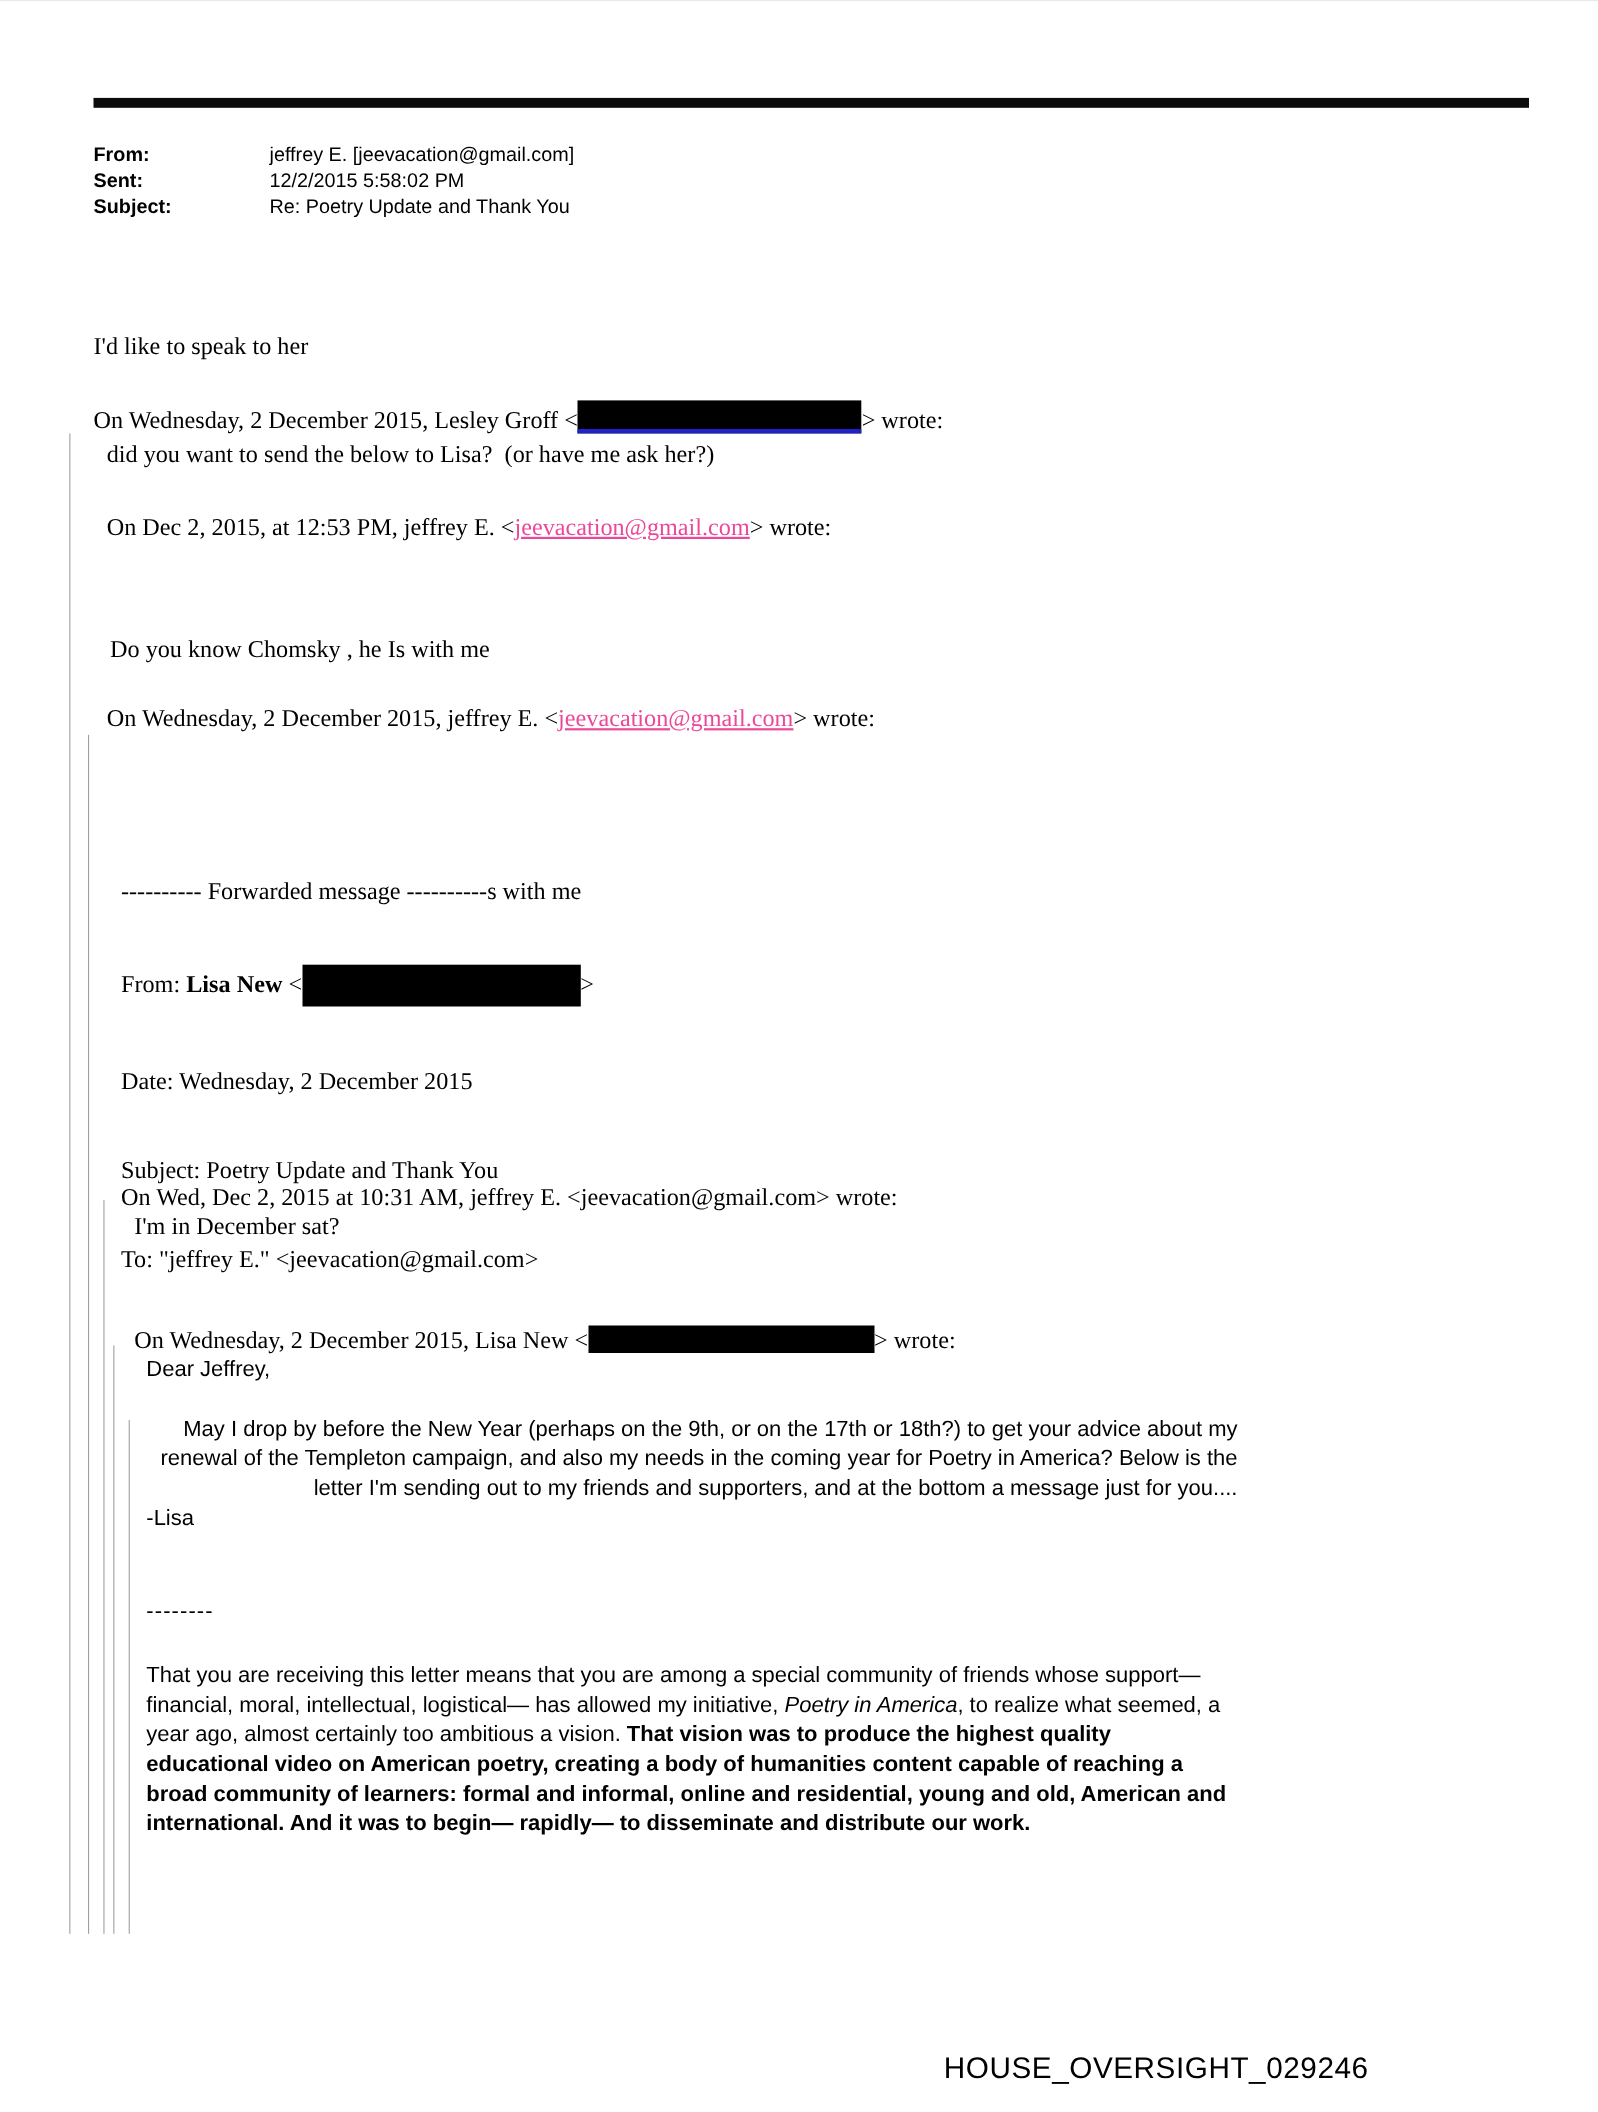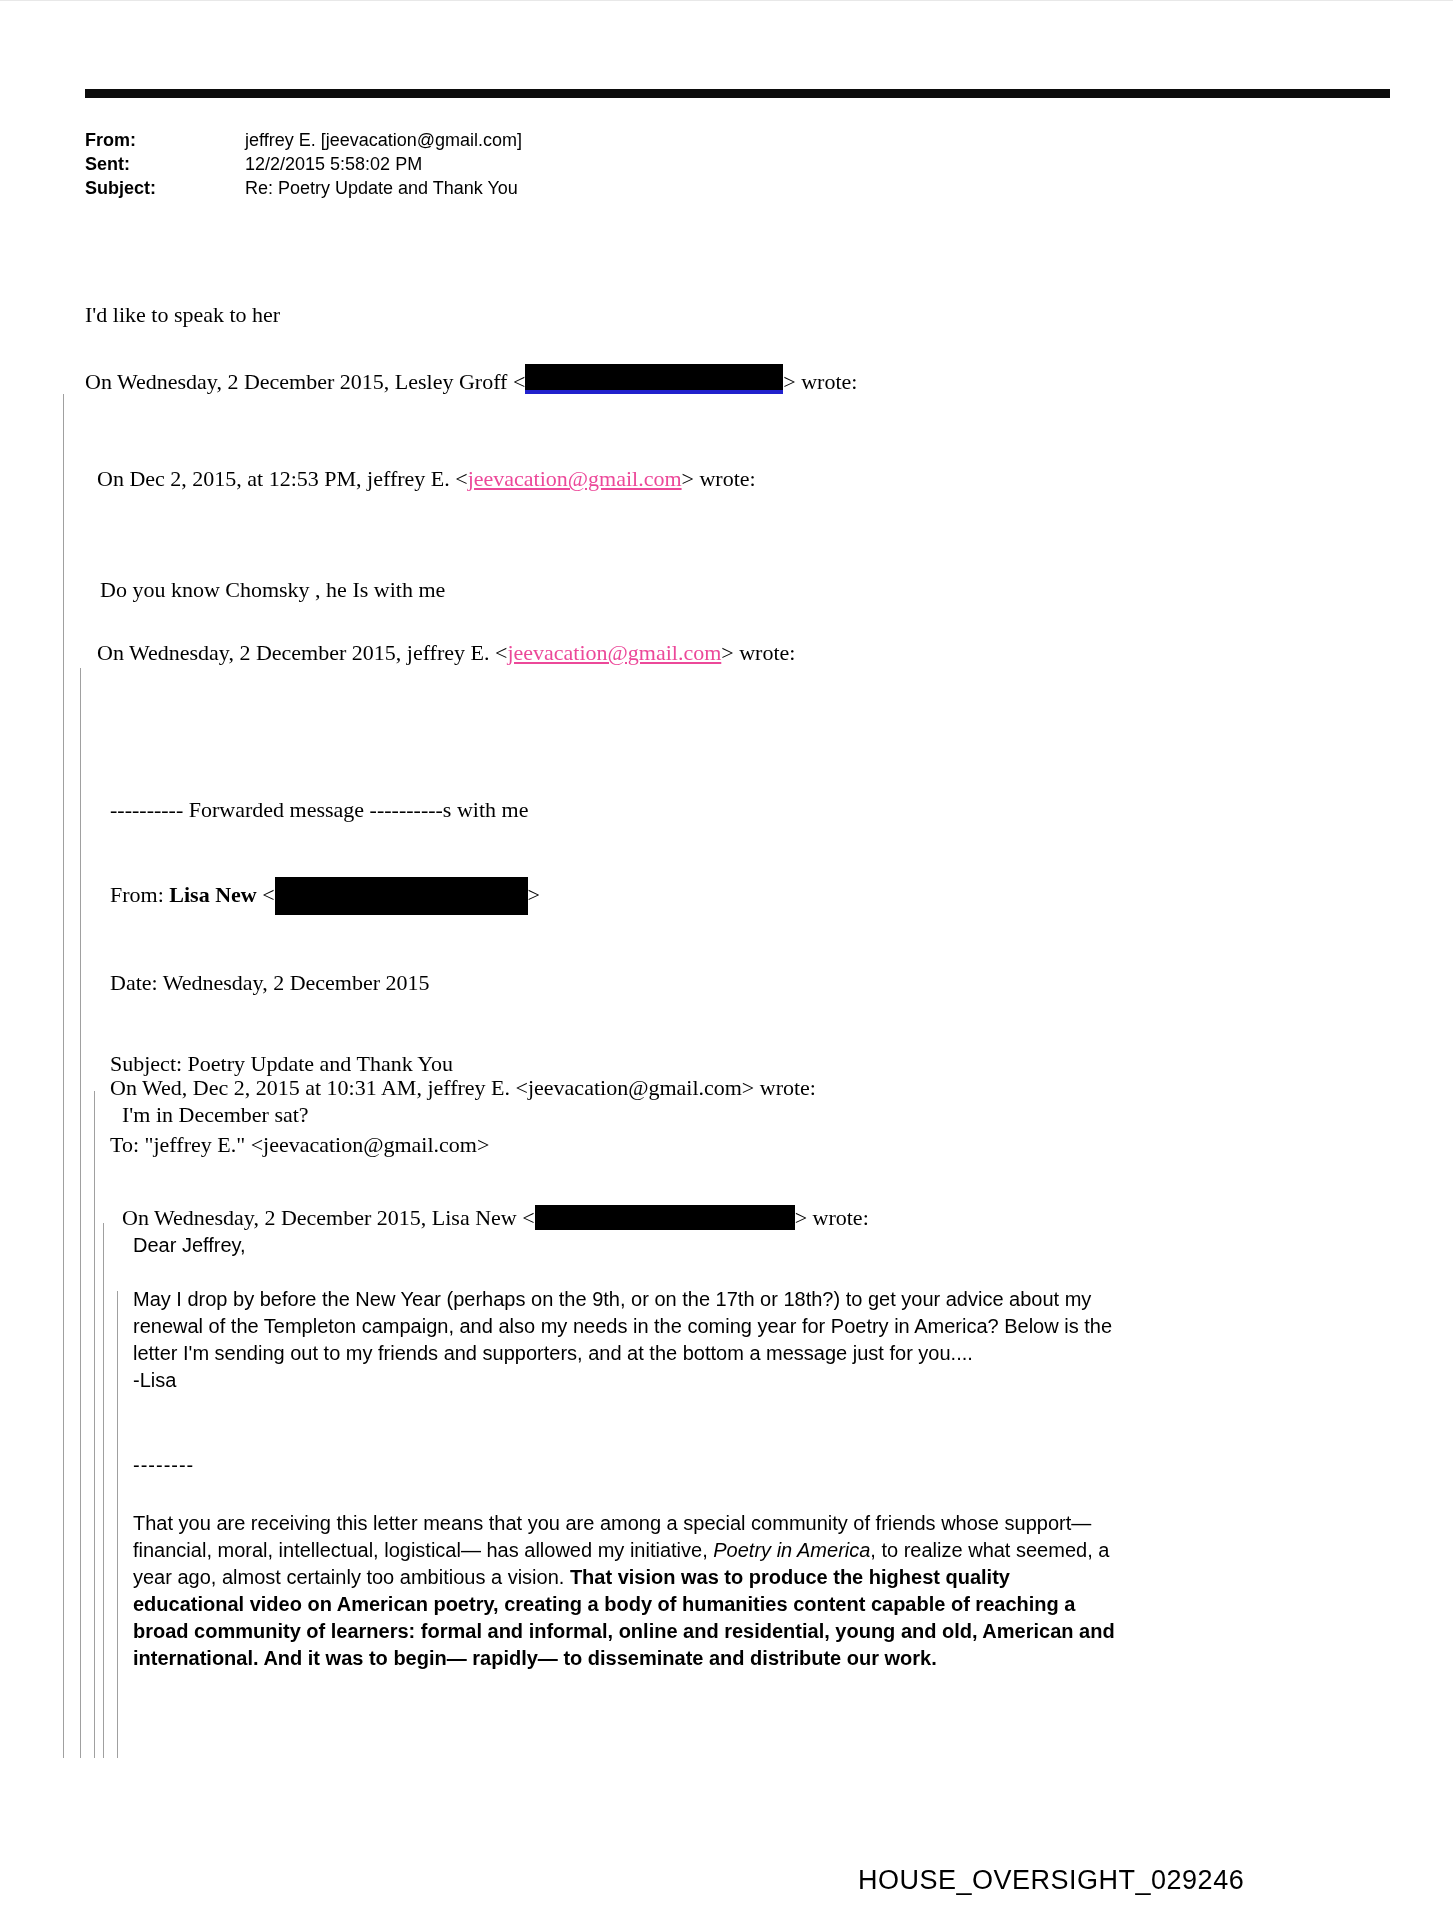--- a/index.html
+++ b/index.html
@@ -49,21 +49,21 @@
   .p-fwd       { left:110px; top:741px; }
   .p-ideal     { left:110px; top:968px; }
   .p-on1031    { left:110px; top:1073px; }
   .p-cambridge { left:122px; top:1100px; }
   .p-onwedlisa { left:122px; top:1203px; }
 
   
   .letter { position:absolute; left:133px; top:1231px; width:992px;
             font-family:"Liberation Sans", sans-serif; font-size:20px; line-height:27px; }
   .letter .salutation { margin:0 0 27px 0; }
-  .letter .para1 { margin:0; }
+  .letter .para1 { margin:0;text-align:right; }
   .letter .signoff { margin:0; }
   .letter .divider { margin:58px 0 31px 0; letter-spacing:1px; }
   .letter .para2 { margin:0; }
   .letter i { font-style:italic; }
   .letter b { font-weight:bold; }
 
   .bates { position:absolute; left:858px; top:1864px; font-family:"Liberation Sans", sans-serif;
            font-size:27px; letter-spacing:0.5px; white-space:nowrap;text-align:right; }
 </style>
 </head>
@@ -91,20 +91,21 @@
   <div class="qbar qbar-1"></div>
   <div class="qbar qbar-2"></div>
   <div class="qbar qbar-3"></div>
   <div class="qbar qbar-4"></div>
   <div class="qbar qbar-5"></div>
 
   <div class="sline p-top">I'd like to speak to her</div>
 
   <div class="sline p-lesley"><span>On Wednesday, 2 December 2015, Lesley Groff &lt;</span><span class="redact r-lesley"></span><span>&gt; wrote:</span></div>
 
+  <div class="sline p-didyou">did you want to send the below to Lisa?  (or have me ask her?)</div>
 
   <div class="sline p-ondec"><span>On Dec 2, 2015, at 12:53 PM, jeffrey E. &lt;</span><span class="lnk">jeevacation@gmail.com</span><span>&gt; wrote:</span></div>
 
   <div class="sline p-chomsky">Do you know Chomsky , he Is with me</div>
 
   <div class="sline p-onwedjeff"><span>On Wednesday, 2 December 2015, jeffrey E. &lt;</span><span class="lnk">jeevacation@gmail.com</span><span>&gt; wrote:</span></div>
 
   <div class="sline p-fwd">
     <div>---------- Forwarded message ----------s with me</div>
     <div><span>From: </span><span class="b">Lisa New</span><span> &lt;</span><span class="redact r-lisa-fwd"></span><span>&gt;</span></div>

